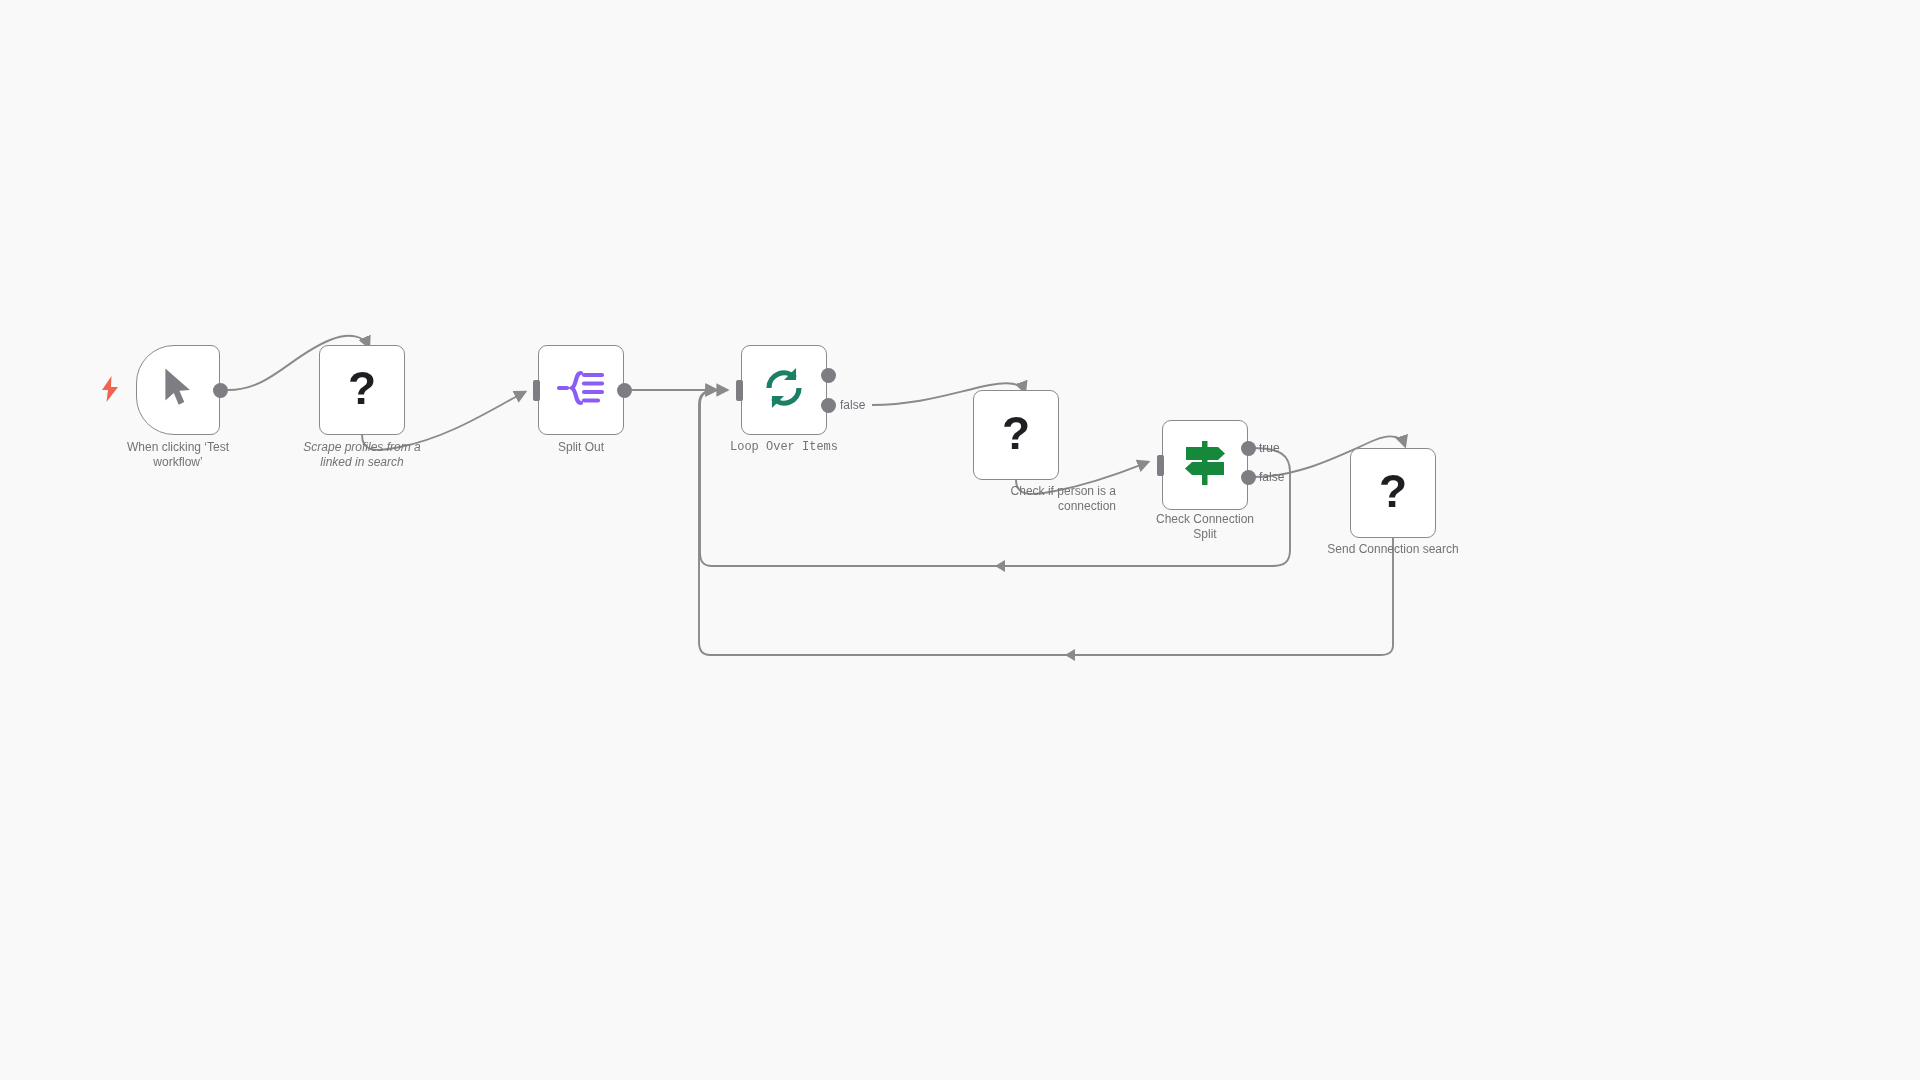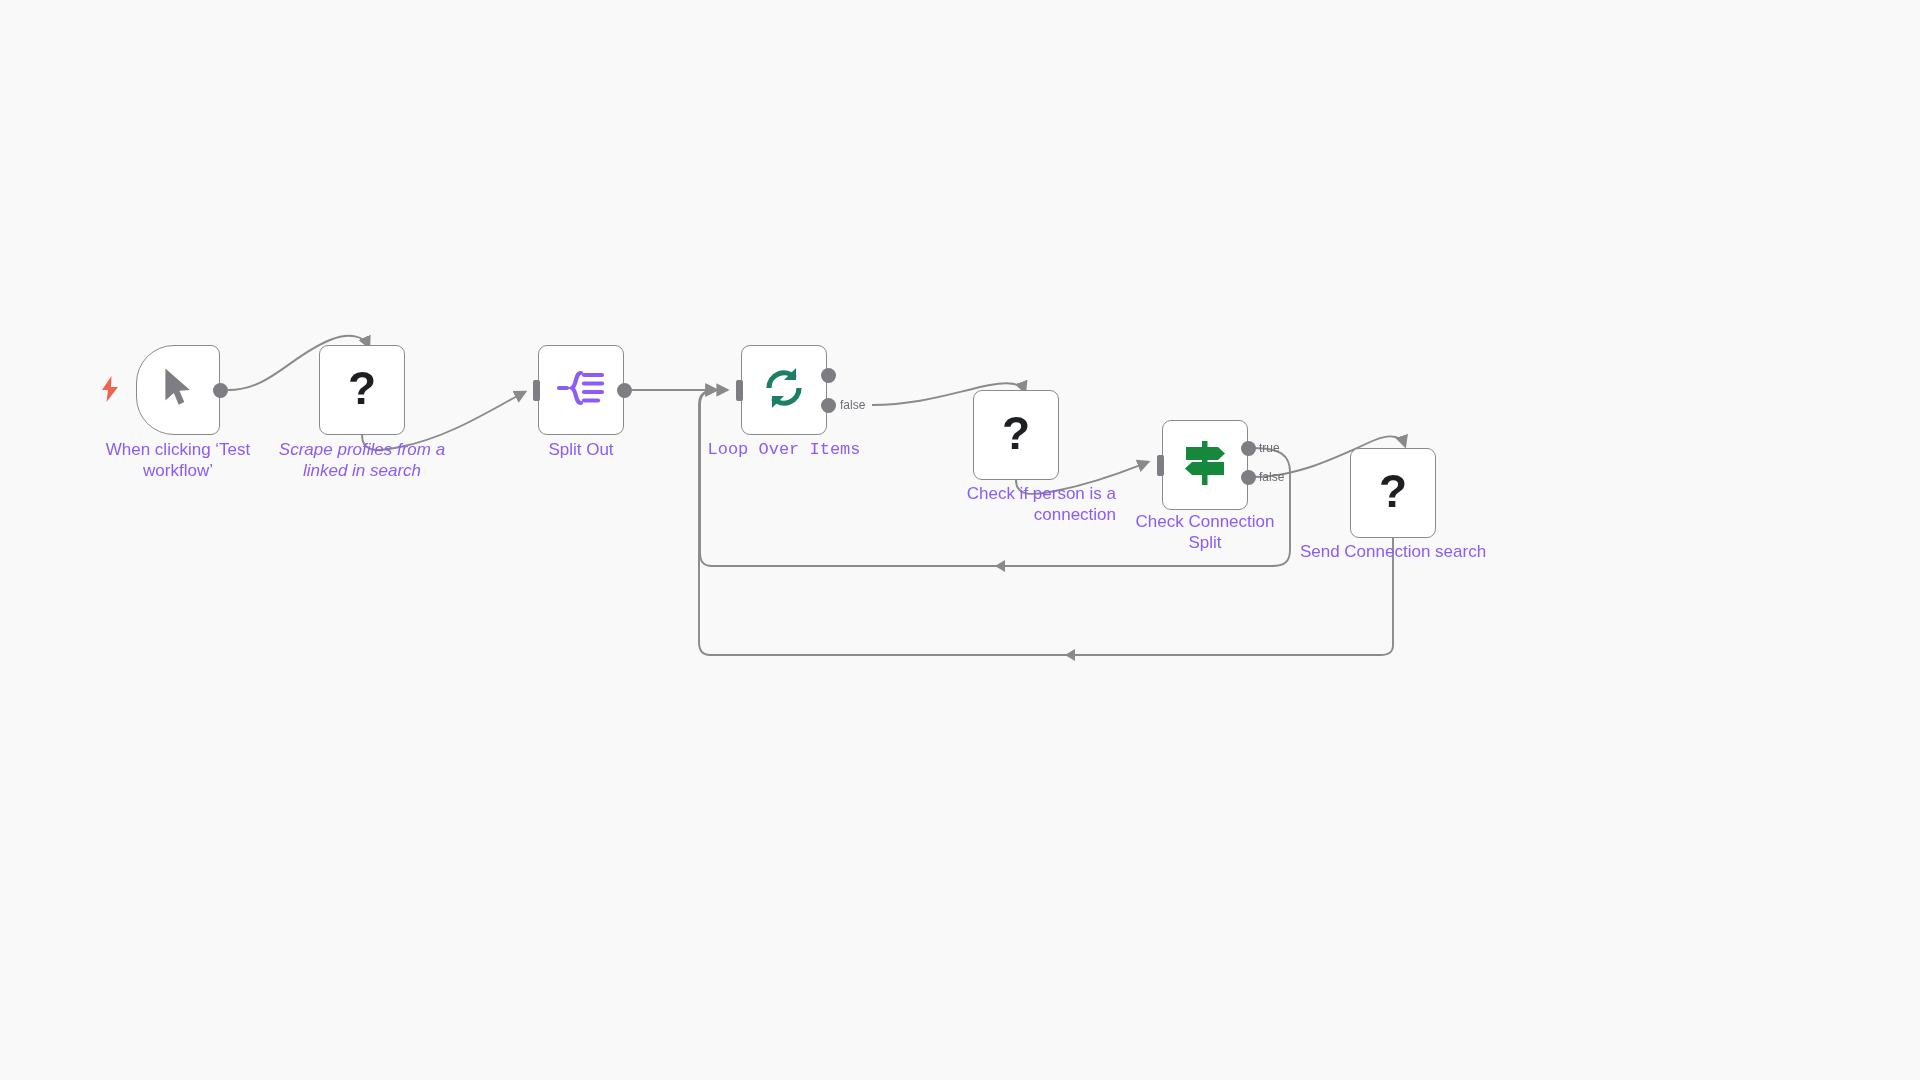--- a/index.html
+++ b/index.html
@@ -37,22 +37,22 @@
   }
   .node.trigger {
     border-top-left-radius: 38px;
     border-bottom-left-radius: 38px;
     border-top-right-radius: 9px;
     border-bottom-right-radius: 9px;
   }
   .node-label {
     position: absolute;
     text-align: center;
-    color: #8b5cf6;
-    font-size: 17px;
+    color: #737373;
+    font-size: 12px;
     line-height: 1.22;
     font-family: "Liberation Sans", sans-serif;
     white-space: pre-line;
   }
   .unknown-glyph {
     font-size: 46px;
     font-weight: bold;
     color: #1d1f23;
     font-family: "Liberation Sans", sans-serif;
     line-height: 1;

